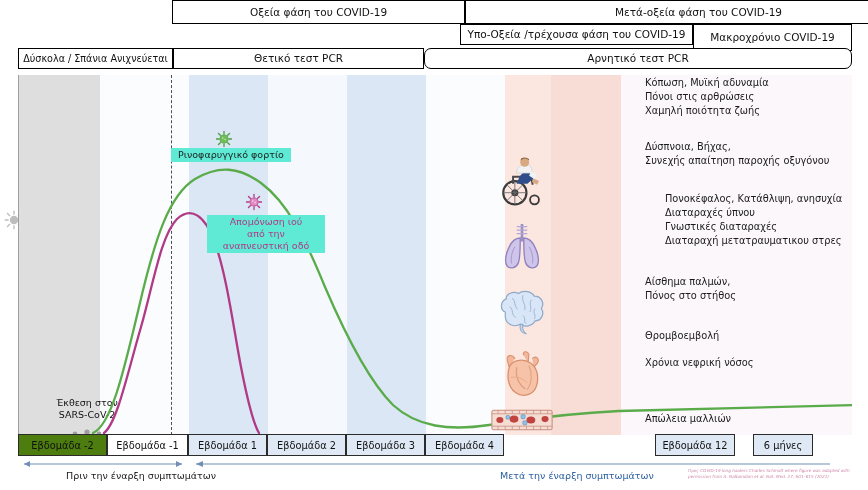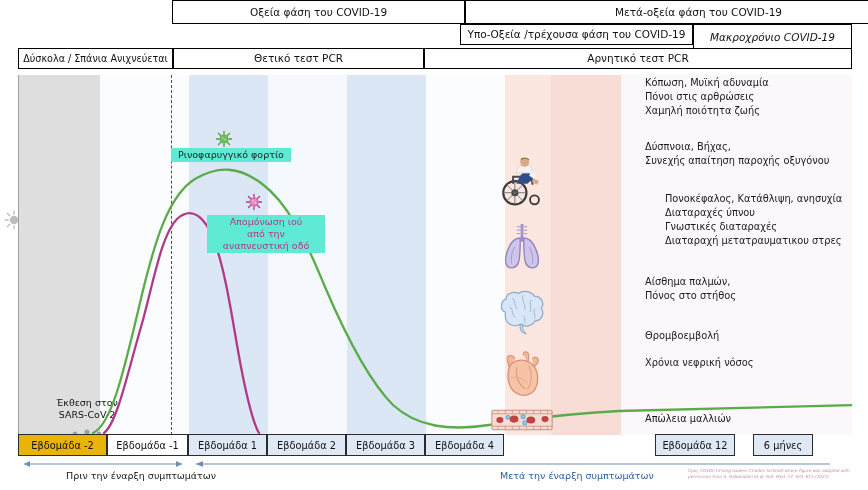--- a/index.html
+++ b/index.html
@@ -120,31 +120,31 @@
   <div class="hbox" style="left:172px;top:0px;width:293px;height:24px;">
     <span>Οξεία φάση του COVID-19</span>
   </div>
   <div class="hbox" style="left:465px;top:0px;width:467px;height:24px;">
     <span>Μετά-οξεία φάση του COVID-19</span>
   </div>
 
   <div class="hbox" style="left:460px;top:24px;width:233px;height:21px;">
     <span>Υπο-Οξεία /τρέχουσα φάση του COVID-19</span>
   </div>
-  <div class="hbox" style="left:693px;top:24px;width:159px;height:27px;font-style:italic;">
+  <div class="hbox" style="left:693px;top:24px;width:159px;height:27px;">
     <span>Μακροχρόνιο COVID-19</span>
   </div>
 
   <div class="hbox" style="left:18px;top:48px;width:155px;height:21px;font-size:9.6px;">
     <span>Δύσκολα / Σπάνια Ανιχνεύεται</span>
   </div>
   <div class="hbox" style="left:173px;top:48px;width:251px;height:21px;">
     <span>Θετικό τεστ PCR</span>
   </div>
-  <div class="hbox" style="left:424px;top:48px;width:428px;height:21px;">
+  <div class="hbox" style="left:424px;top:48px;width:428px;height:21px;border-radius:7px;">
     <span>Αρνητικό τεστ PCR</span>
   </div>
 
   <div id="yaxisVirus">
     <svg viewBox="0 0 24 24" width="20" height="20" aria-hidden="true">
       <g fill="#bdbdbd">
         <circle cx="12" cy="12" r="5"></circle>
         <g stroke="#bdbdbd" stroke-width="1.6" stroke-linecap="round">
           <line x1="12" y1="1.5" x2="12" y2="5"></line>
             <line x1="12" y1="19" x2="12" y2="22.5"></line>
@@ -393,21 +393,21 @@
   <div class="symptoms" style="top:192px;margin-left:20px;">Πονοκέφαλος, Κατάθλιψη, ανησυχία
 Διαταραχές ύπνου
 Γνωστικές διαταραχές
 Διαταραχή μετατραυματικου στρες</div>
   <div class="symptoms" style="top:275px;"> Αίσθημα παλμών,
  Πόνος στο στήθος</div>
   <div class="symptoms" style="top:329px;">Θρομβοεμβολή</div>
   <div class="symptoms" style="top:356px;">Χρόνια νεφρική νόσος</div>
   <div class="symptoms" style="top:412px;">Απώλεια μαλλιών</div>
 
-  <div class="week" style="left:18px;top:434px;width:89px;background:#eab308;">
+  <div class="week" style="left:18px;top:434px;width:89px;background:#4d7c0f;">
     <span>Εβδομάδα -2</span>
   </div>
   <div class="week" style="left:107px;top:434px;width:81px;background:#ffffff;">
     <span>Εβδομάδα -1</span>
   </div>
   <div class="week" style="left:188px;top:434px;width:79px;background:#dfe9f5;">
     <span>Εβδομάδα 1</span>
   </div>
   <div class="week" style="left:267px;top:434px;width:79px;background:#dfe9f5;">
     <span>Εβδομάδα 2</span>

